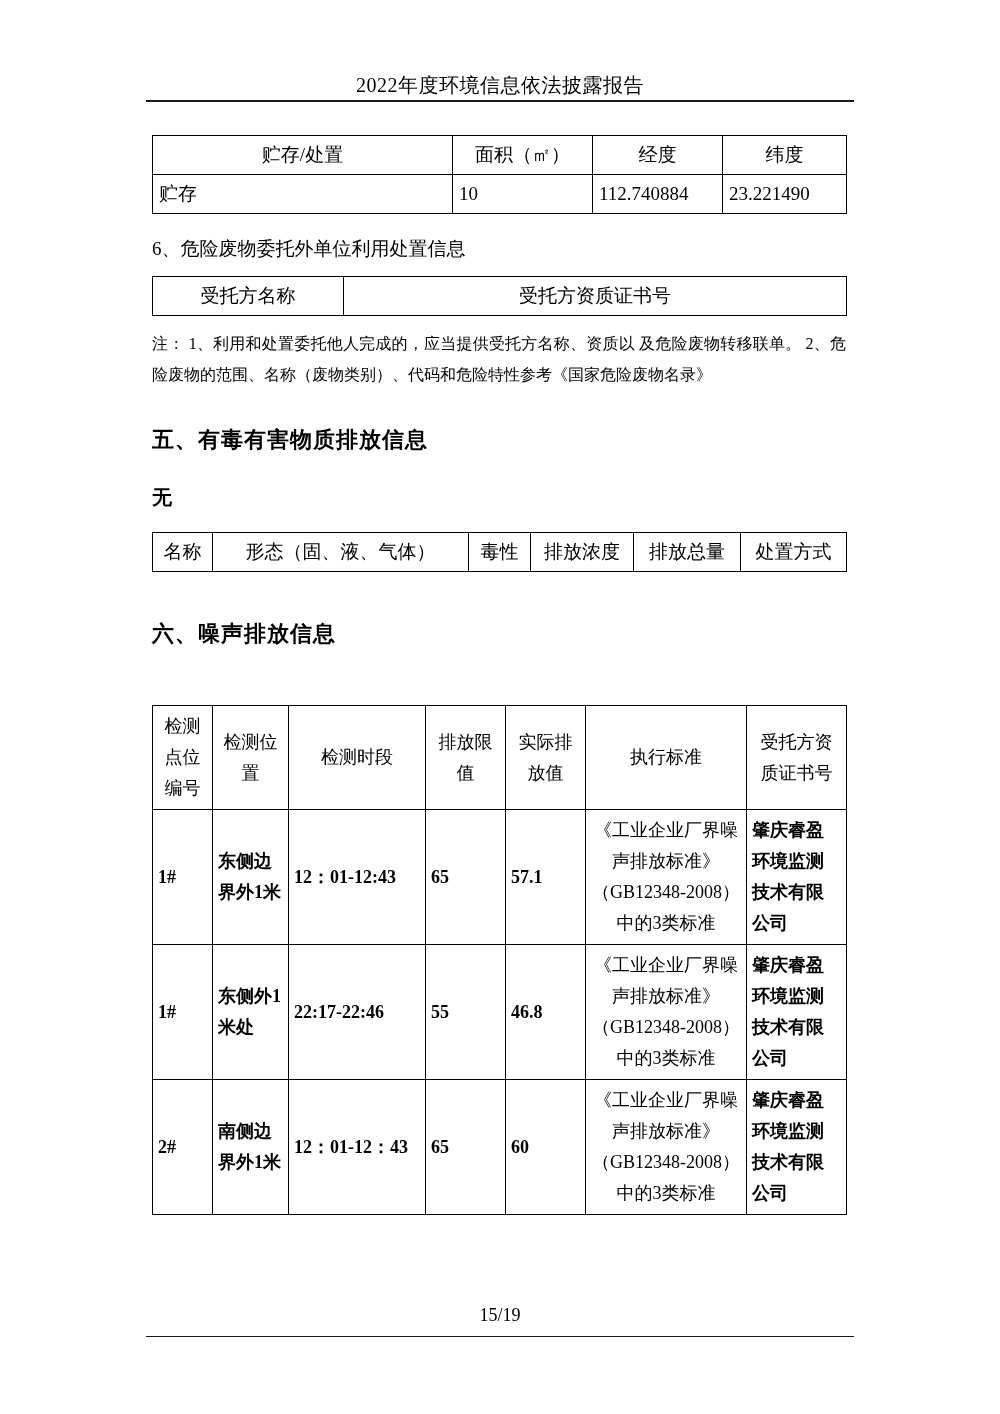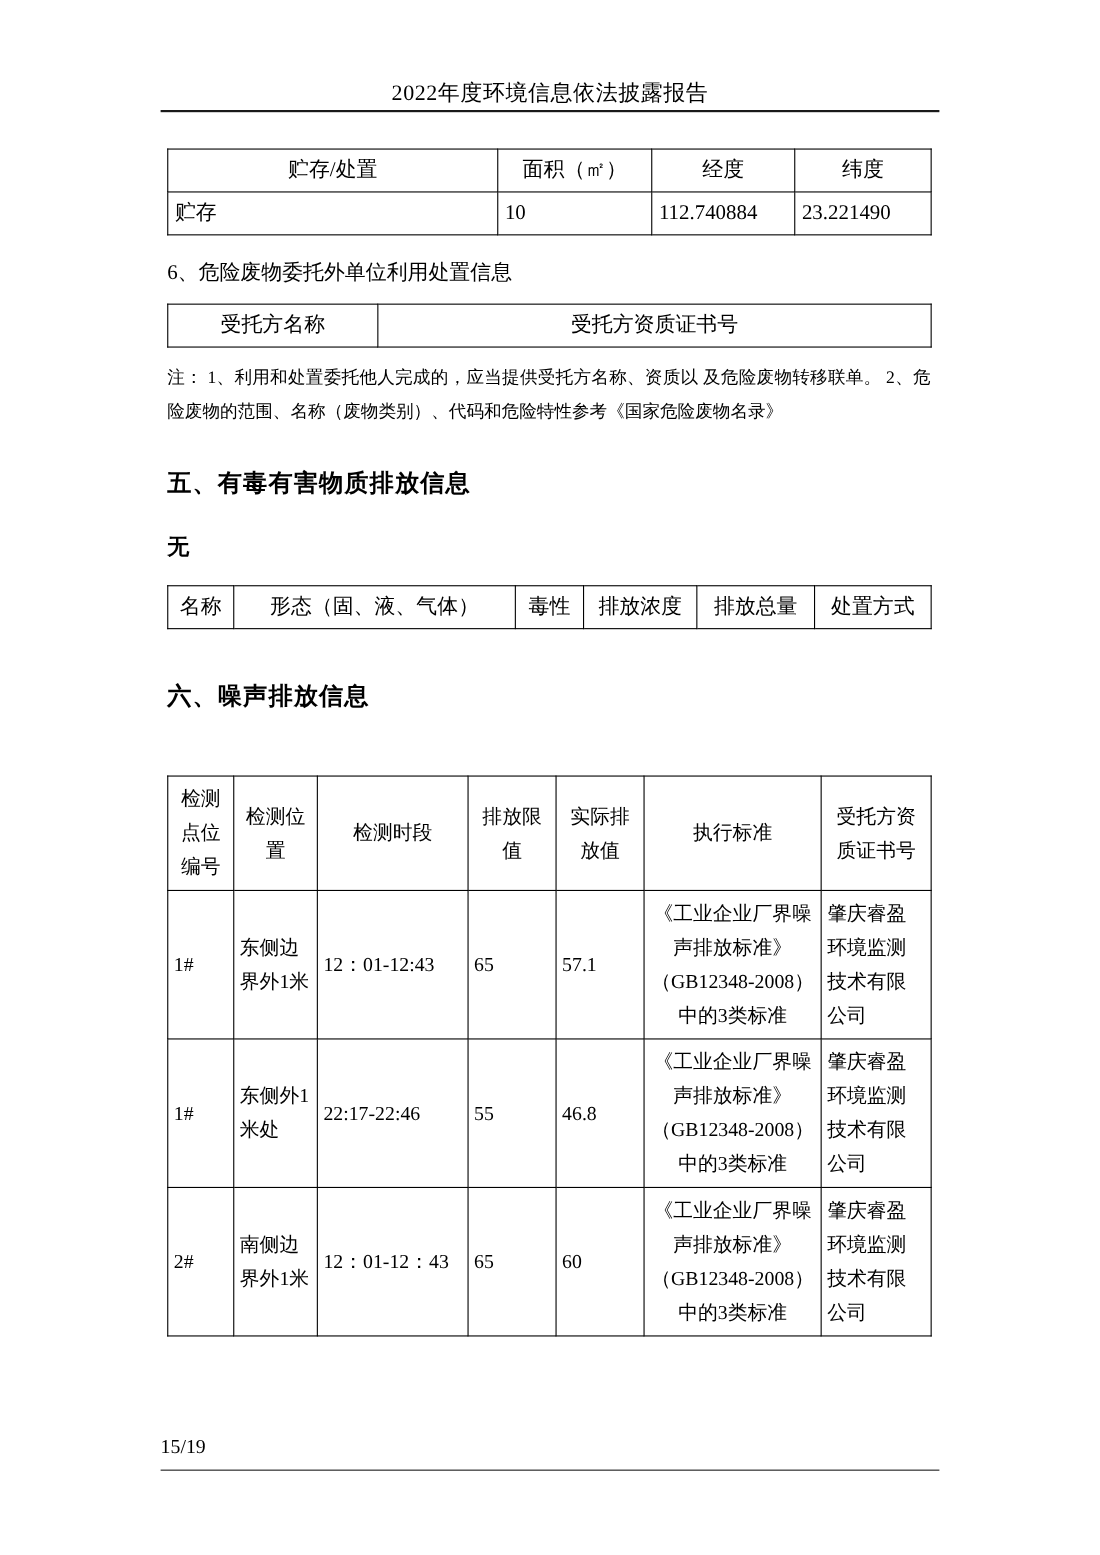--- a/index.html
+++ b/index.html
@@ -117,28 +117,29 @@
     font-size: 18px;
     margin-top: 25px;
   }
   table.noise-table td {
     border: 1.4px solid #000;
     vertical-align: middle;
     padding: 5px 5px;
     line-height: 31px;
   }
   table.noise-table td.c-center { text-align: center; }
-  table.noise-table td.c-left   { text-align: left; }
+  table.noise-table td.c-left   { text-align: left; font-weight: bold; }
 
   
   .footer-num {
     position: absolute;
     left: 146px;
     top: 1305px;
     width: 708px;
+    text-align: center;
     font-size: 18px;
   }
   .footer-rule {
     position: absolute;
     left: 146px;
     top: 1336px;
     width: 708px;
     height: 0;
     border-top: 1.5px solid #1a1a1a;
   }

